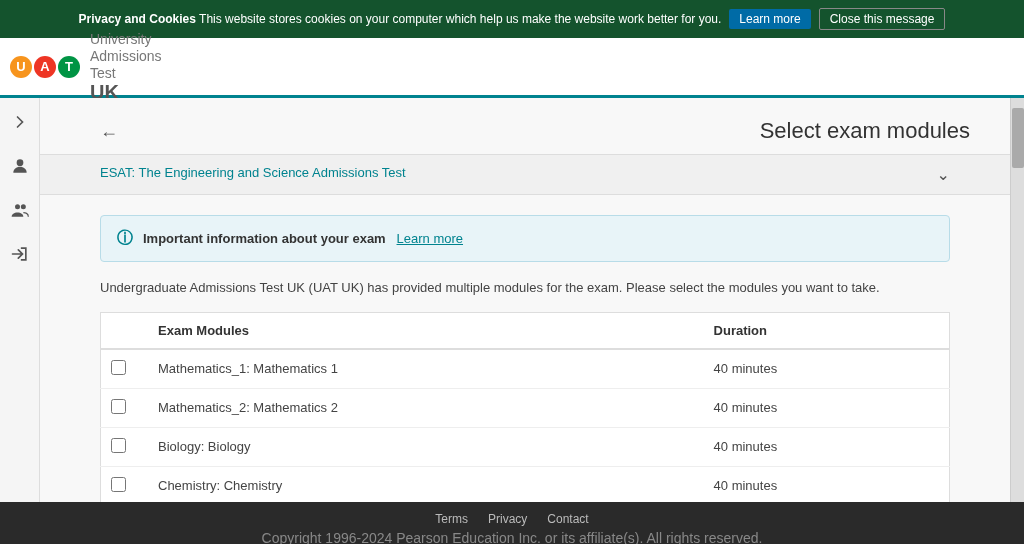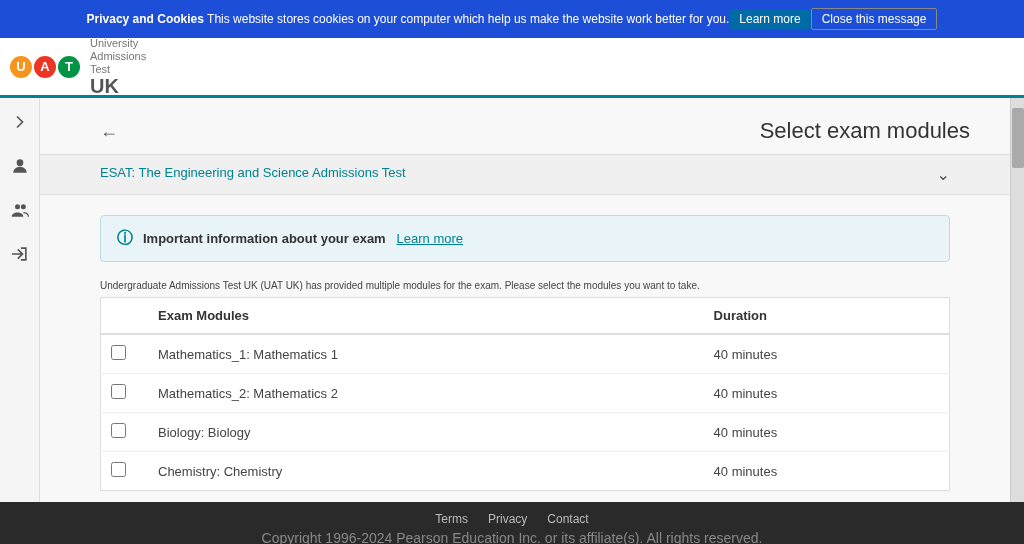--- a/index.html
+++ b/index.html
@@ -1,26 +1,26 @@
 <!DOCTYPE html>
 <html><head>
   <meta charset="utf-8">
   <style>
     * { box-sizing: border-box; margin: 0; padding: 0; }
     body { font-family: Arial, sans-serif; font-size: 14px; color: #333; background: #fff; overflow-x: hidden; }
 
     
     #cookie-bar {
-      background: #1d4ed8;
+      background: #14532d;
       color: #fff;
       font-size: 12px;
       padding: 8px 16px;
       display: flex;
       align-items: center;
-      gap: 0;
+      gap: 8px;
       justify-content: center;
       min-height: 30px;
     }
     #cookie-bar .cookie-text strong { font-weight: bold; }
     #cookie-bar .learn-more-btn {
       background: #006ba6;
       color: #fff;
       border: none;
       padding: 3px 10px;
       cursor: pointer;
@@ -195,23 +195,23 @@
     #info-banner .info-text strong { font-weight: bold; }
     #info-banner .learn-more-link {
       color: #00838f;
       text-decoration: underline;
       cursor: pointer;
       font-size: 13px;
     }
 
     
     #description {
-      font-size: 10px;
+      font-size: 13px;
       color: #444;
-      margin-bottom: 4px;
+      margin-bottom: 14px;
       line-height: 1.5;
     }
 
     
     #modules-table {
       width: 100%;
       border-collapse: collapse;
       border: 1px solid #ddd;
       background: #fff;
     }
@@ -295,21 +295,21 @@
 </div>
 
 <div id="header">
   <div id="logo-container">
     <div class="logo-letters">
       <div class="logo-letter logo-u">U</div>
       <div class="logo-letter logo-a">A</div>
       <div class="logo-letter logo-t">T</div>
     </div>
     <div class="logo-uk-text">
-      <span style="font-size:11px; color:#777; display:block;">University<br>Admissions<br>Test</span>
+      <span style="font-size:14px; color:#777; display:block;">University<br>Admissions<br>Test</span>
       <span class="uk-bold">UK</span>
     </div>
   </div>
 </div>
 
 <div id="layout">
 
   <div id="sidebar">
     <div class="sidebar-icon">
       <svg viewBox="0 0 24 24">

